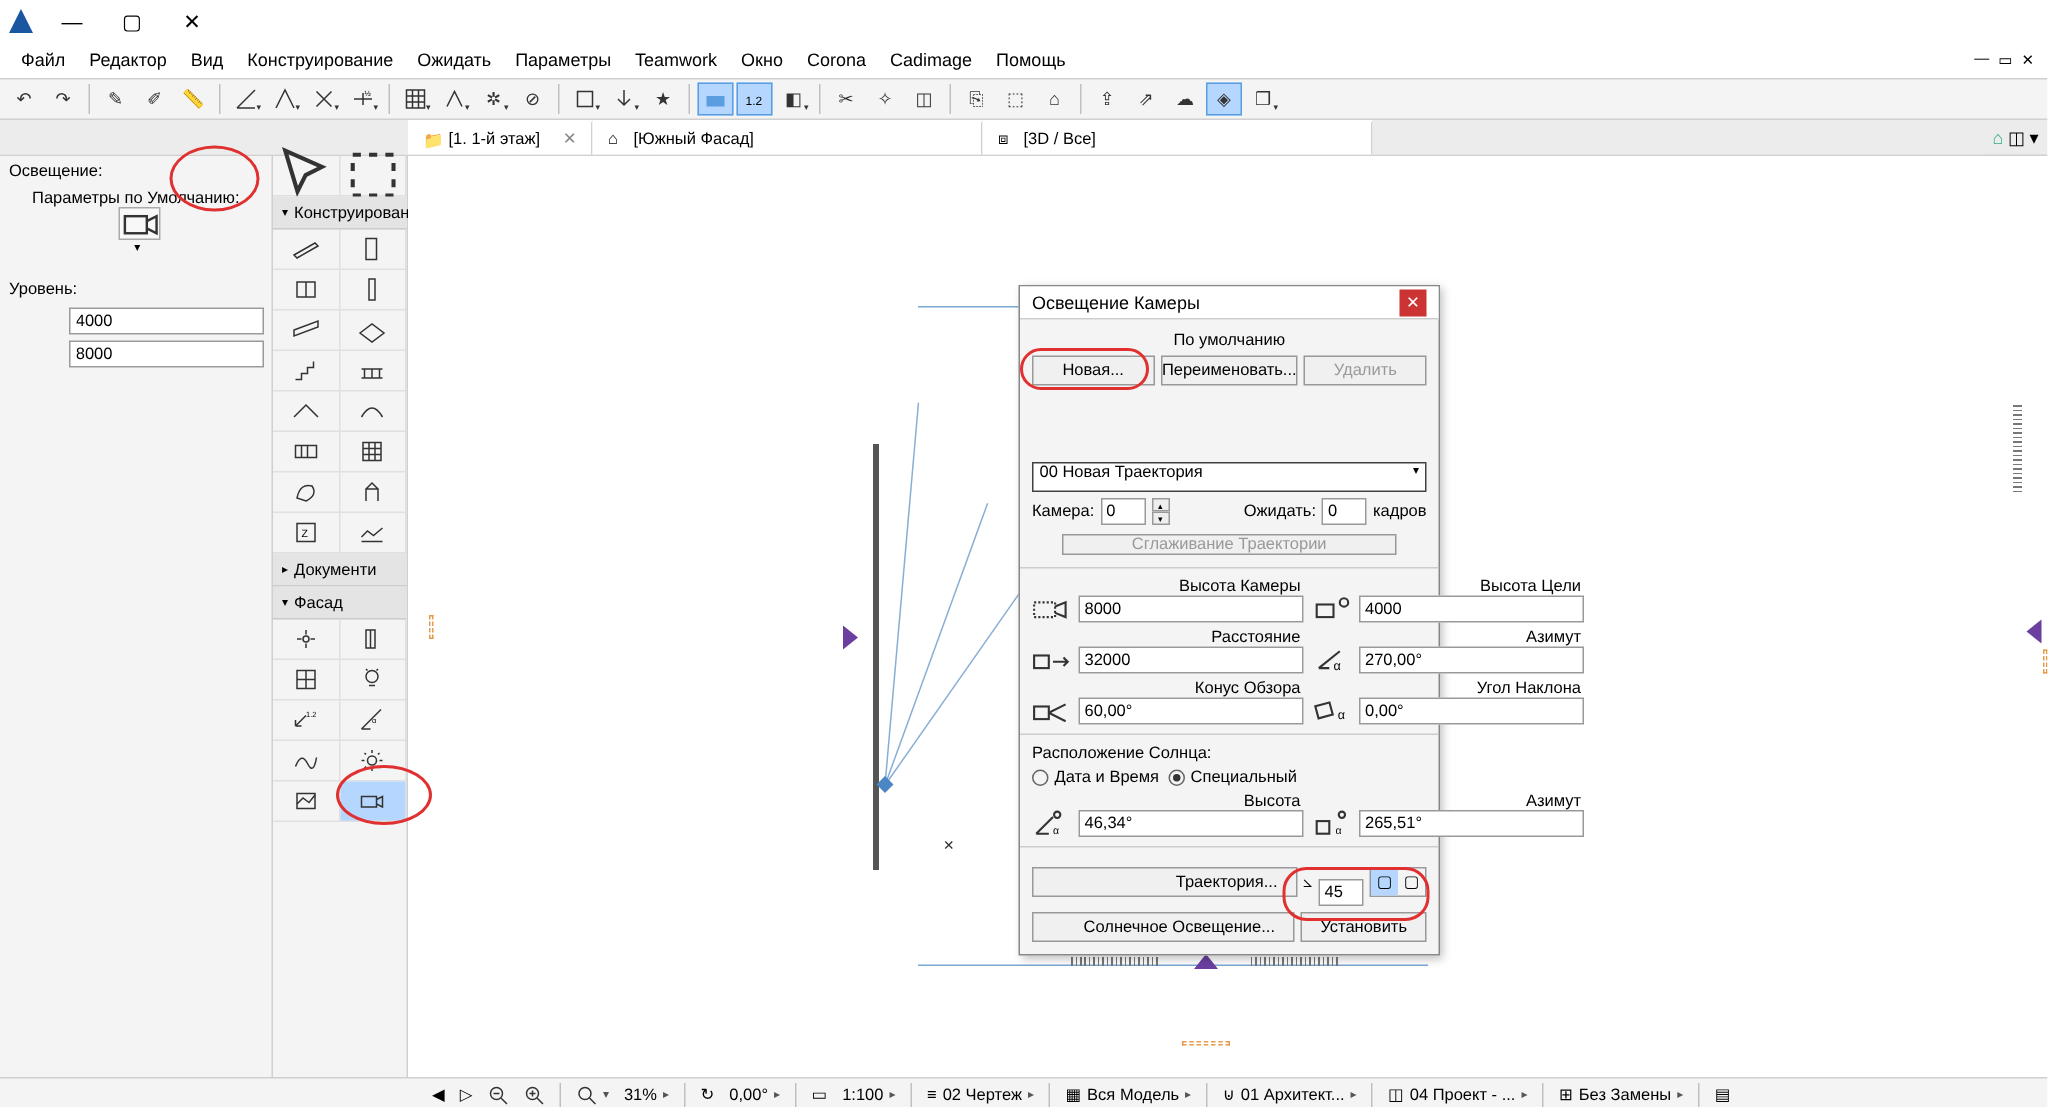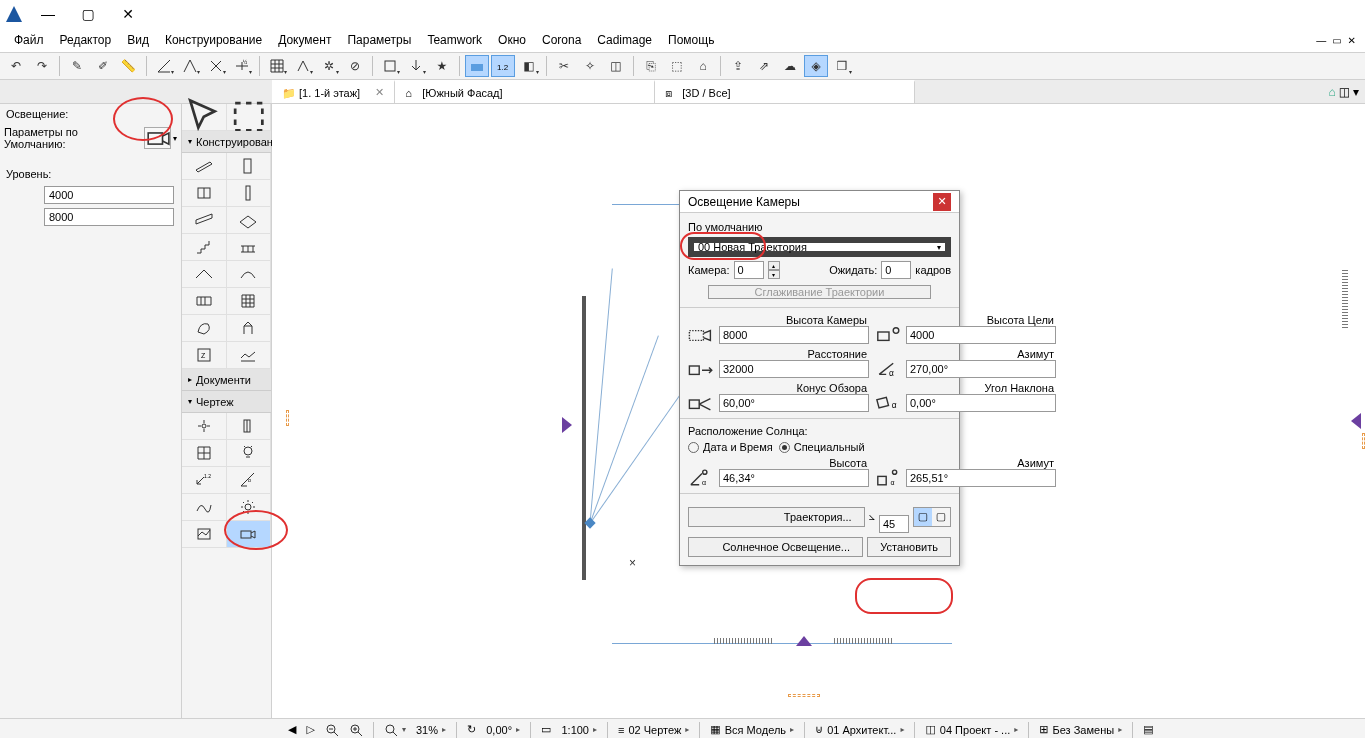--- a/index.html
+++ b/index.html
@@ -30,21 +30,21 @@
 .tabsbar { height: 24px; background: #ececec; border-bottom: 1px solid #d0d0d0; display: flex; align-items: stretch; }
 .tab { display: flex; align-items: center; padding: 0 10px; border-right: 1px solid #d0d0d0; font-size: 11px; gap: 5px; background: #fff; border-top: 2px solid transparent; }
 .tab .x { margin-left: 10px; color: #888; }
 .tab .ico { width: 12px; height: 12px; display: inline-block; }
 .tabsbar .end { margin-left: auto; display: flex; align-items: center; padding: 0 6px; gap: 3px; }
 
 
 .main { display: flex; height: calc(738px - 28px - 24px - 28px - 24px - 20px); }
 .leftpanel { width: 182px; border-right: 1px solid #d0d0d0; background: #f4f4f4; display: flex; flex-direction: column; }
 .leftpanel .lbl { font-size: 11px; padding: 4px 6px; color: #000; }
-.leftpanel .row { display: flex; align-items: center; padding: 2px 4px; }
+.leftpanel .row { display: flex; align-items: center; padding: 2px 4px; flex-direction: column; }
 .leftpanel input { width: 130px; height: 18px; font-size: 11px; padding: 0 4px; border: 1px solid #999; margin-left: 40px; }
 
 .toolpanel { width: 90px; border-right: 1px solid #d0d0d0; background: #f4f4f4; display: flex; flex-direction: column; }
 .toolpanel .hdr { height: 22px; display: flex; align-items: center; padding: 0 6px; font-size: 11px; background: #e4e4e4; border-bottom: 1px solid #ccc; }
 .toolpanel .hdr .tri { margin-right: 4px; font-size: 8px; }
 .toolgrid { display: grid; grid-template-columns: 1fr 1fr; }
 .toolcell { height: 27px; border-bottom: 1px solid #e0e0e0; border-right: 1px solid #e0e0e0; display: flex; align-items: center; justify-content: center; position: relative; }
 .toolcell.sel { background: #b5d7ff; }
 .toolcell svg { width: 20px; height: 20px; }
 .arrowrow { height: 27px; display: flex; }
@@ -70,21 +70,21 @@
 .quickbar svg { width: 14px; height: 14px; }
 
 
 .dialog { position: absolute; left: 679px; top: 190px; width: 281px; background: #f4f4f4; border: 1px solid #888; box-shadow: 2px 2px 6px rgba(0,0,0,0.25); }
 .dialog .dtitle { height: 22px; background: #fff; border-bottom: 1px solid #ccc; display: flex; align-items: center; padding: 0 8px; font-size: 12px; }
 .dialog .dtitle .close { margin-left: auto; width: 18px; height: 18px; background: #c33; color: #fff; display: flex; align-items: center; justify-content: center; font-size: 11px; }
 .dialog .body { padding: 8px; display: flex; flex-direction: column; gap: 4px; font-size: 11px; }
 .dialog .rowbtns { display: flex; gap: 4px; }
 .dialog .btn { flex: 1; height: 20px; border: 1px solid #999; background: #f0f0f0; display: flex; align-items: center; justify-content: center; font-size: 11px; }
 .dialog .btn.disabled { color: #999; }
-.dialog .dselect { height: 20px; border: 6px solid #404040; background: #fff; display: flex; align-items: center; padding: 0 4px; font-size: 11px; }
+.dialog .dselect { height: 20px; border: 1px solid #404040; background: #fff; display: flex; padding: 0 4px; font-size: 11px; margin-top: 47px; }
 .dialog .dselect .car { margin-left: auto; font-size: 8px; }
 .dialog .frow { display: flex; align-items: center; gap: 4px; }
 .dialog .frow input { width: 30px; height: 18px; border: 1px solid #999; font-size: 11px; padding: 0 3px; }
 .dialog .spinner { display: flex; flex-direction: column; }
 .dialog .spinner span { width: 12px; height: 9px; border: 1px solid #999; background: #eee; font-size: 6px; display: flex; align-items: center; justify-content: center; }
 .dialog .hr { height: 1px; background: #ccc; margin: 2px -8px; }
 .dialog .twocol { display: flex; gap: 6px; }
 .dialog .col { flex: 1; }
 .dialog .col .lbl2 { font-size: 11px; text-align: right; padding-right: 2px; }
 .dialog .col .inp { display: flex; align-items: center; gap: 3px; }
@@ -111,21 +111,21 @@
     <span>▢</span>
     <span>✕</span>
   </div>
 </div>
 
 <div class="menubar">
   <span>Файл</span>
   <span>Редактор</span>
   <span>Вид</span>
   <span>Конструирование</span>
-  <span>Документ</span>
+  <span>Ожидать</span>
   <span>Параметры</span>
   <span>Teamwork</span>
   <span>Окно</span>
   <span>Corona</span>
   <span>Cadimage</span>
   <span>Помощь</span>
   <div class="right">
     <span>—</span>
     <span>▭</span>
     <span>✕</span>
@@ -369,21 +369,21 @@
             <path d="M3 13 L7 9 L11 12 L17 7 M3 16h14" stroke="#333" fill="none"></path>
           </svg>
         </div>
     </div>
     <div class="hdr">
         <span class="tri">▸</span>
         <span>Документи</span>
       </div>
     <div class="hdr">
         <span class="tri">▾</span>
-        <span>Чертеж</span>
+        <span>Фасад</span>
       </div>
     <div class="toolgrid">
       <div class="toolcell">
           <svg viewBox="0 0 20 20">
             <circle cx="10" cy="10" r="2" stroke="#333" fill="none"></circle>
             <path d="M10 4v3 M10 13v3 M4 10h3 M13 10h3" stroke="#333"></path>
           </svg>
         </div>
       <div class="toolcell">
           <svg viewBox="0 0 20 20">
@@ -519,21 +519,32 @@
   <div class="sep"></div>
   <div class="item">▤</div>
 </div>
 
 <div class="dialog">
   <div class="dtitle">
     <span>Освещение Камеры</span>
     <div class="close">✕</div>
   </div>
   <div class="body">
-    <div style="text-align:left">По умолчанию</div>
+    <div style="text-align:center">По умолчанию</div>
+    <div class="rowbtns">
+      <div class="btn">
+          <span>Новая...</span>
+        </div>
+      <div class="btn">
+          <span>Переименовать...</span>
+        </div>
+      <div class="btn disabled">
+          <span>Удалить</span>
+        </div>
+    </div>
     <div class="dselect">
       <span>00  Новая Траектория</span>
         <span class="car">▾</span>
     </div>
     <div class="frow">
       <span>Камера:</span>
       <input value="0" style="">
       <div class="spinner">
           <span>▴</span>
           <span>▾</span>

